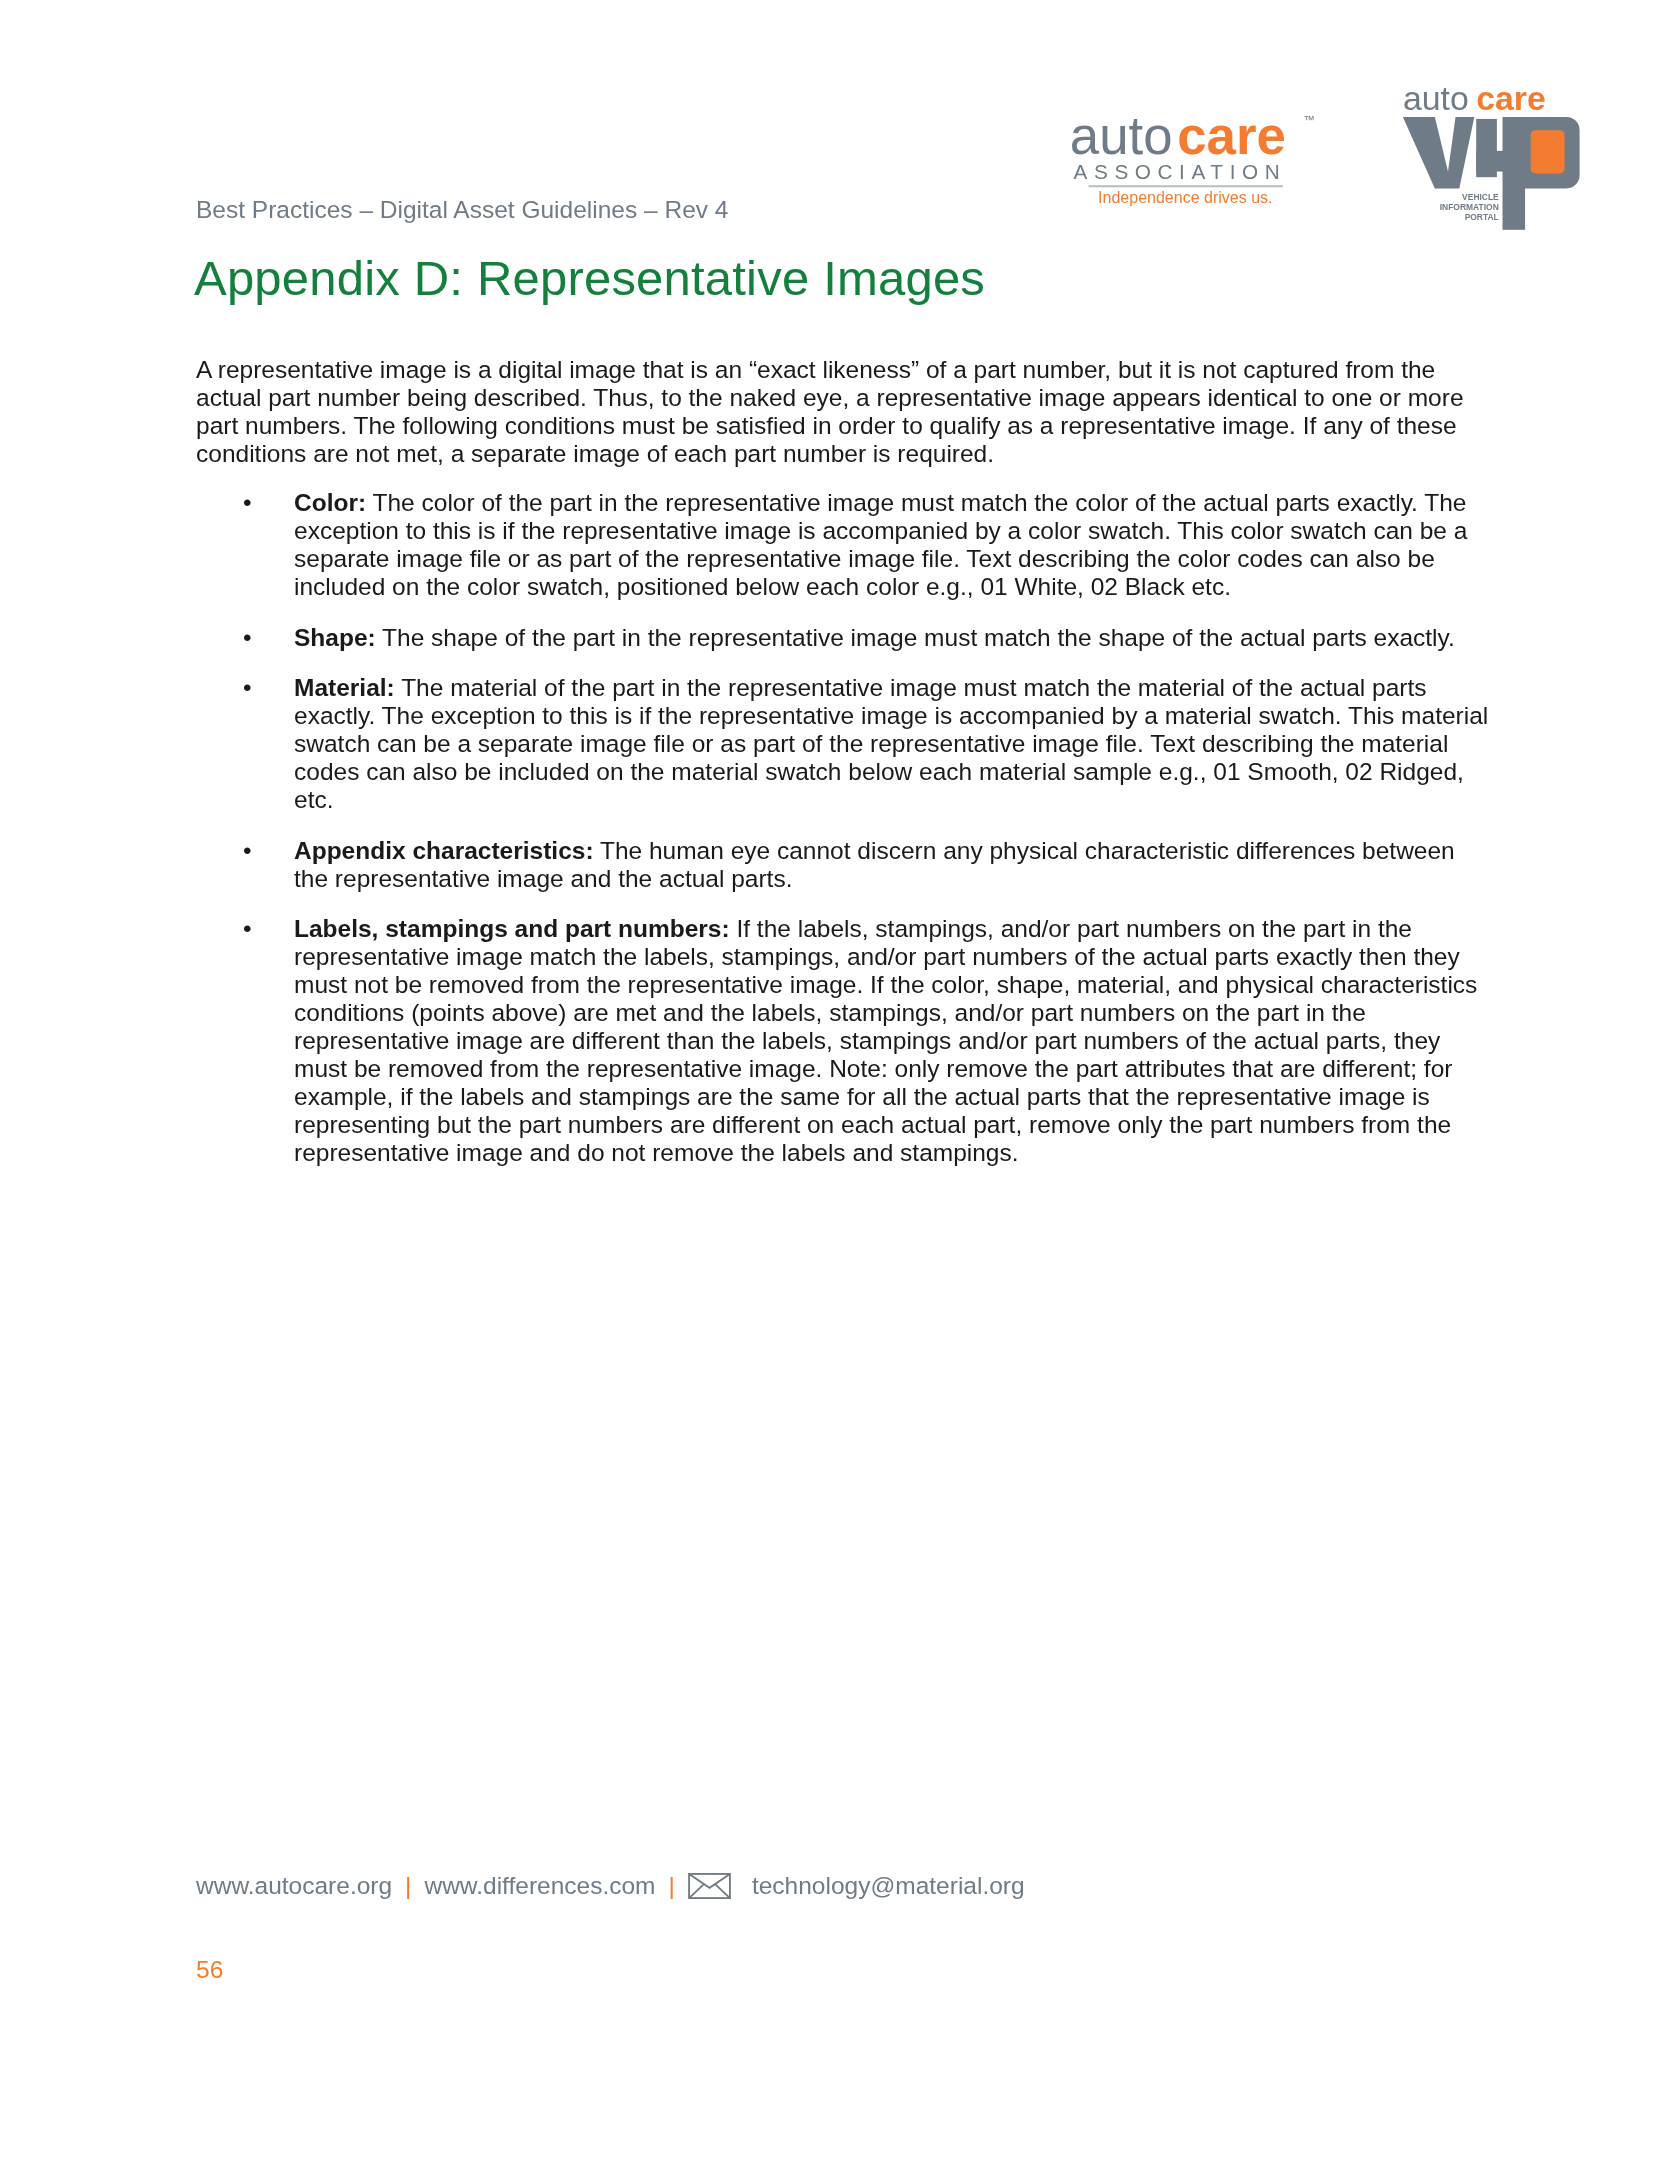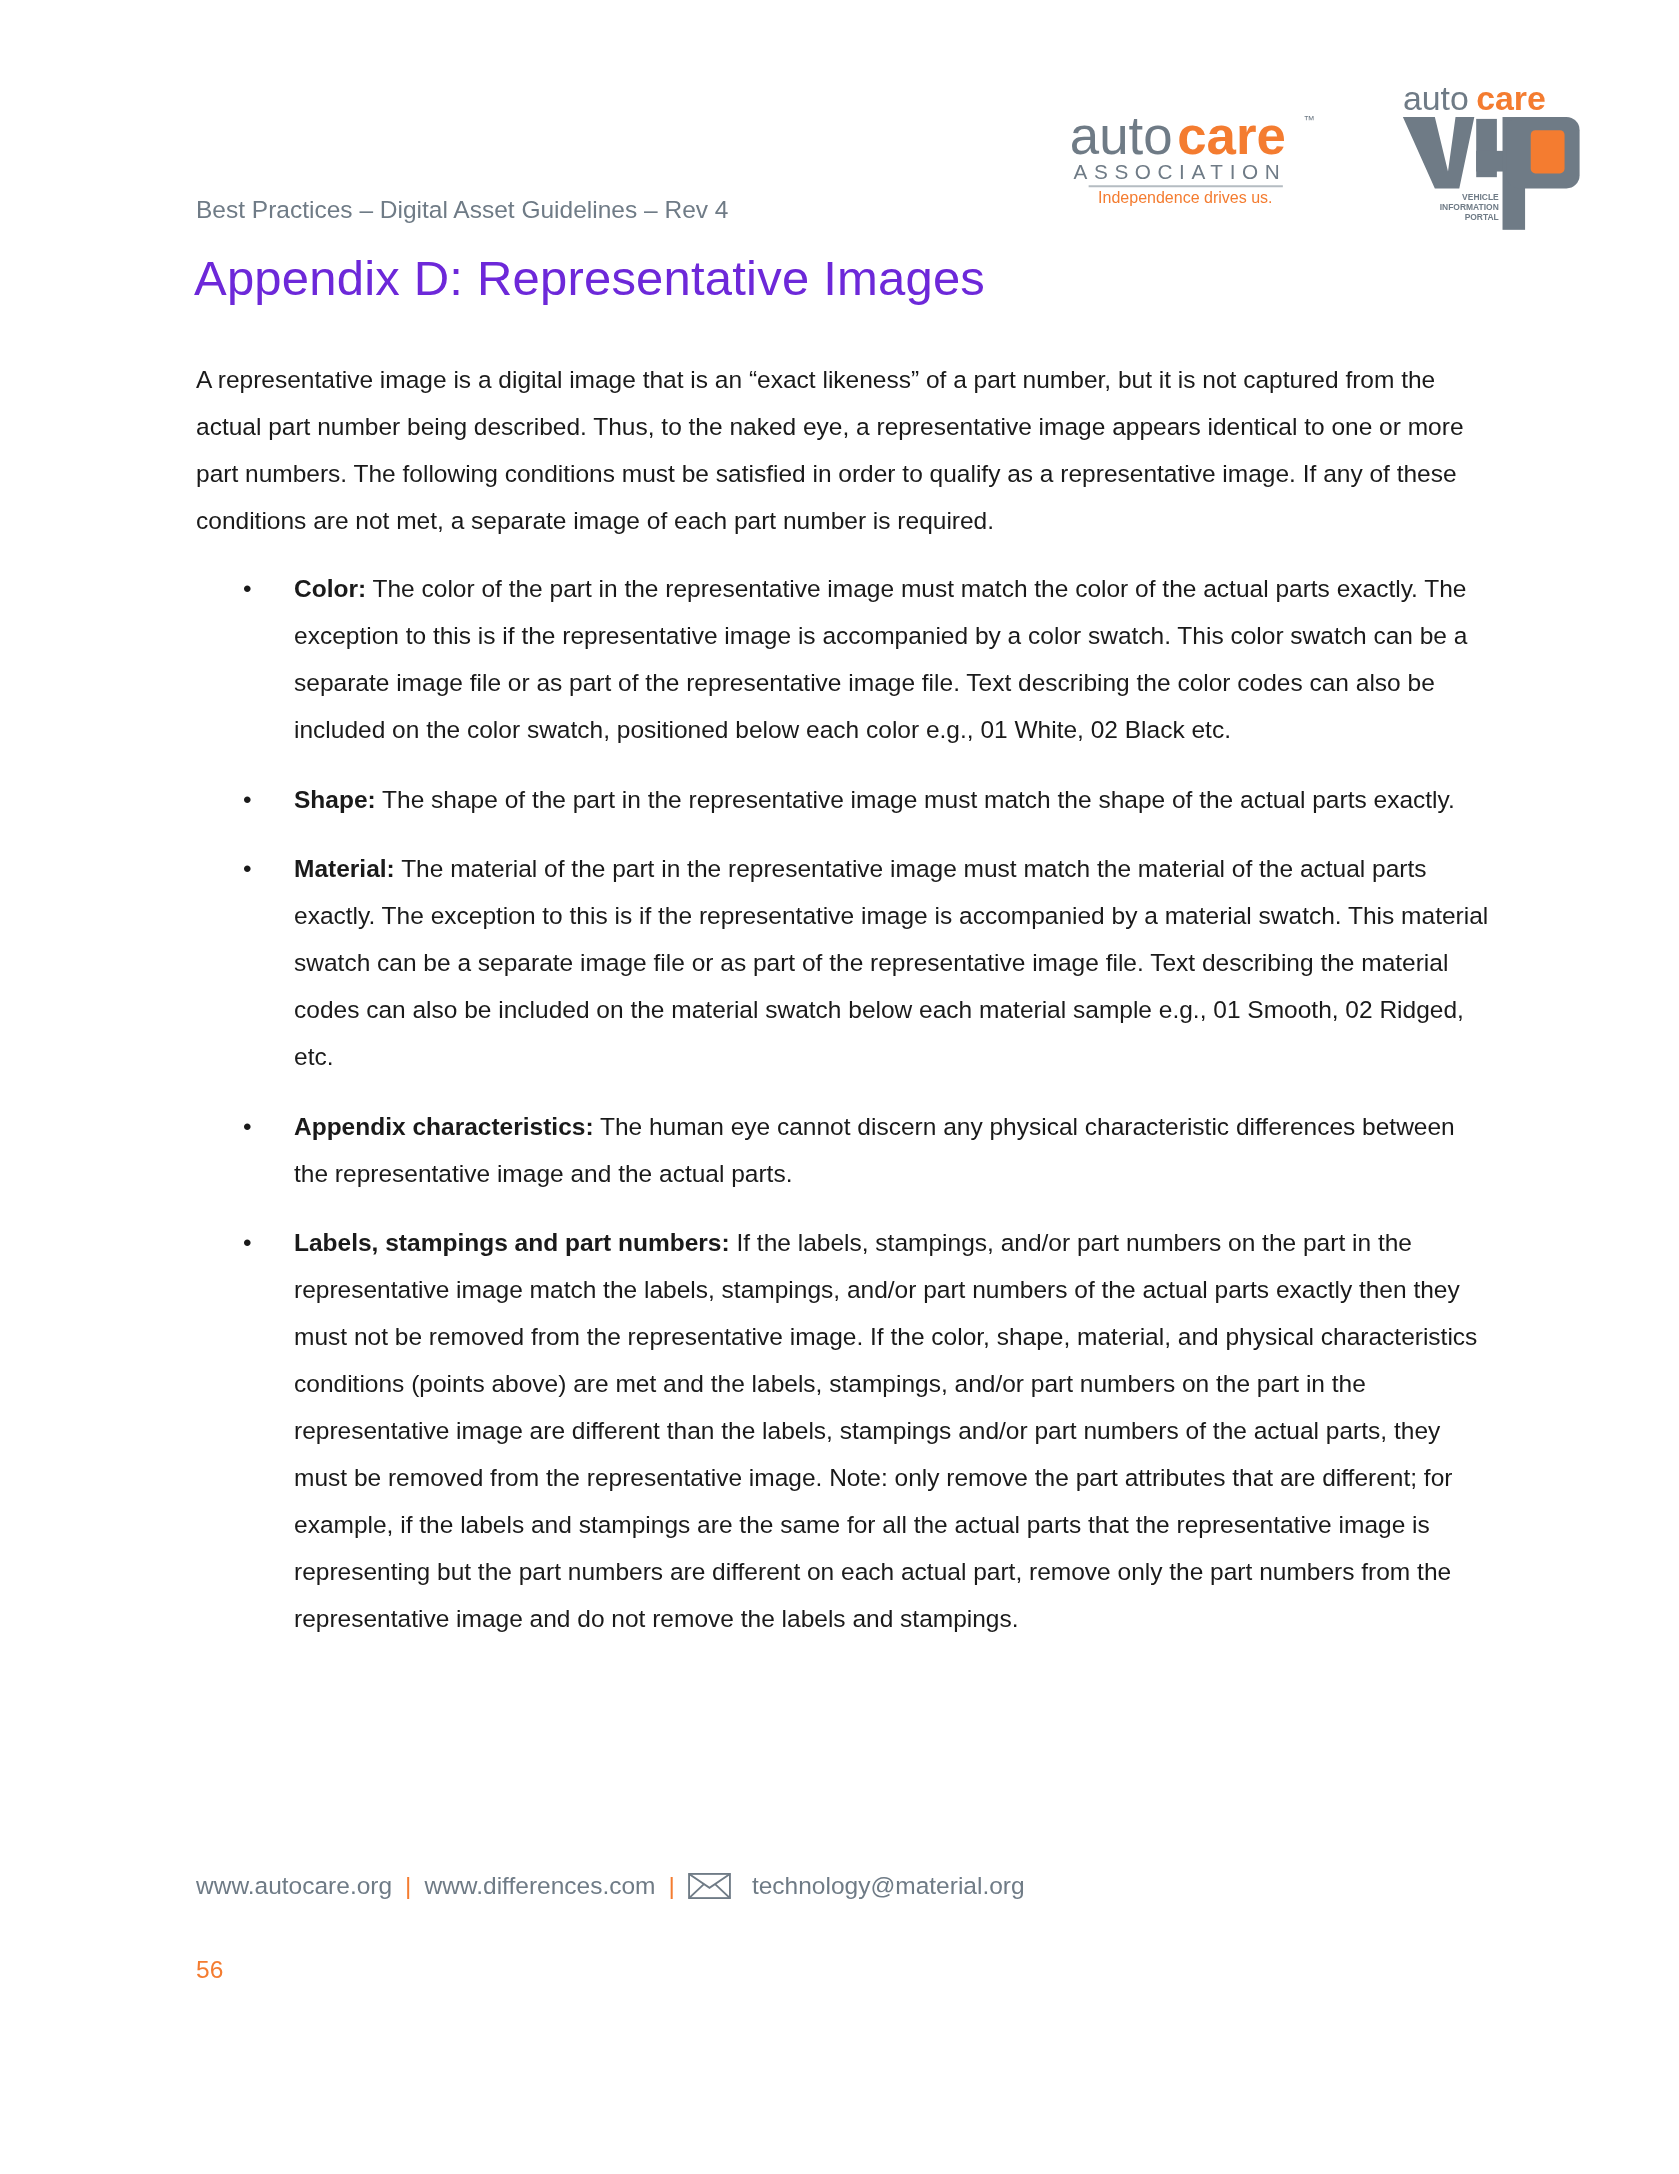--- a/index.html
+++ b/index.html
@@ -8,25 +8,25 @@
     font-family: "Liberation Sans", sans-serif; color: #1a1a1a;
   }
   .running-header {
     position: absolute; left: 196px; top: 196px;
     font-size: 24.5px; color: #6f7b86;
   }
   .logo-aca { position: absolute; left: 1066px; top: 105px; width: 264px; height: 104px; }
   .logo-vip { position: absolute; left: 1401px; top: 81px; width: 188px; height: 151px; }
   .page-title {
     position: absolute; left: 194px; top: 250px; margin: 0;
-    font-size: 49px; font-weight: normal; color: #6d28d9; letter-spacing: 0.2px;
+    font-size: 49px; font-weight: normal; color: #15803d; letter-spacing: 0.2px;
   }
   .content {
     position: absolute; left: 196px; top: 356px; width: 1290px;
-    font-size: 24.5px; line-height: 47px;
+    font-size: 24.5px; line-height: 28px;
   }
   .content p { margin: 0 0 21px 0; width: 1281px; }
   ul.conditions { list-style: none; margin: 0; padding: 0; }
   ul.conditions li {
     position: relative; padding-left: 98px; margin-bottom: 22.6px; width: 1196px;
   }
   ul.conditions li .bullet {
     position: absolute; left: 47px; top: 0; font-size: 24.5px;
   }
   ul.conditions li b { font-weight: bold; text-align: center; }

